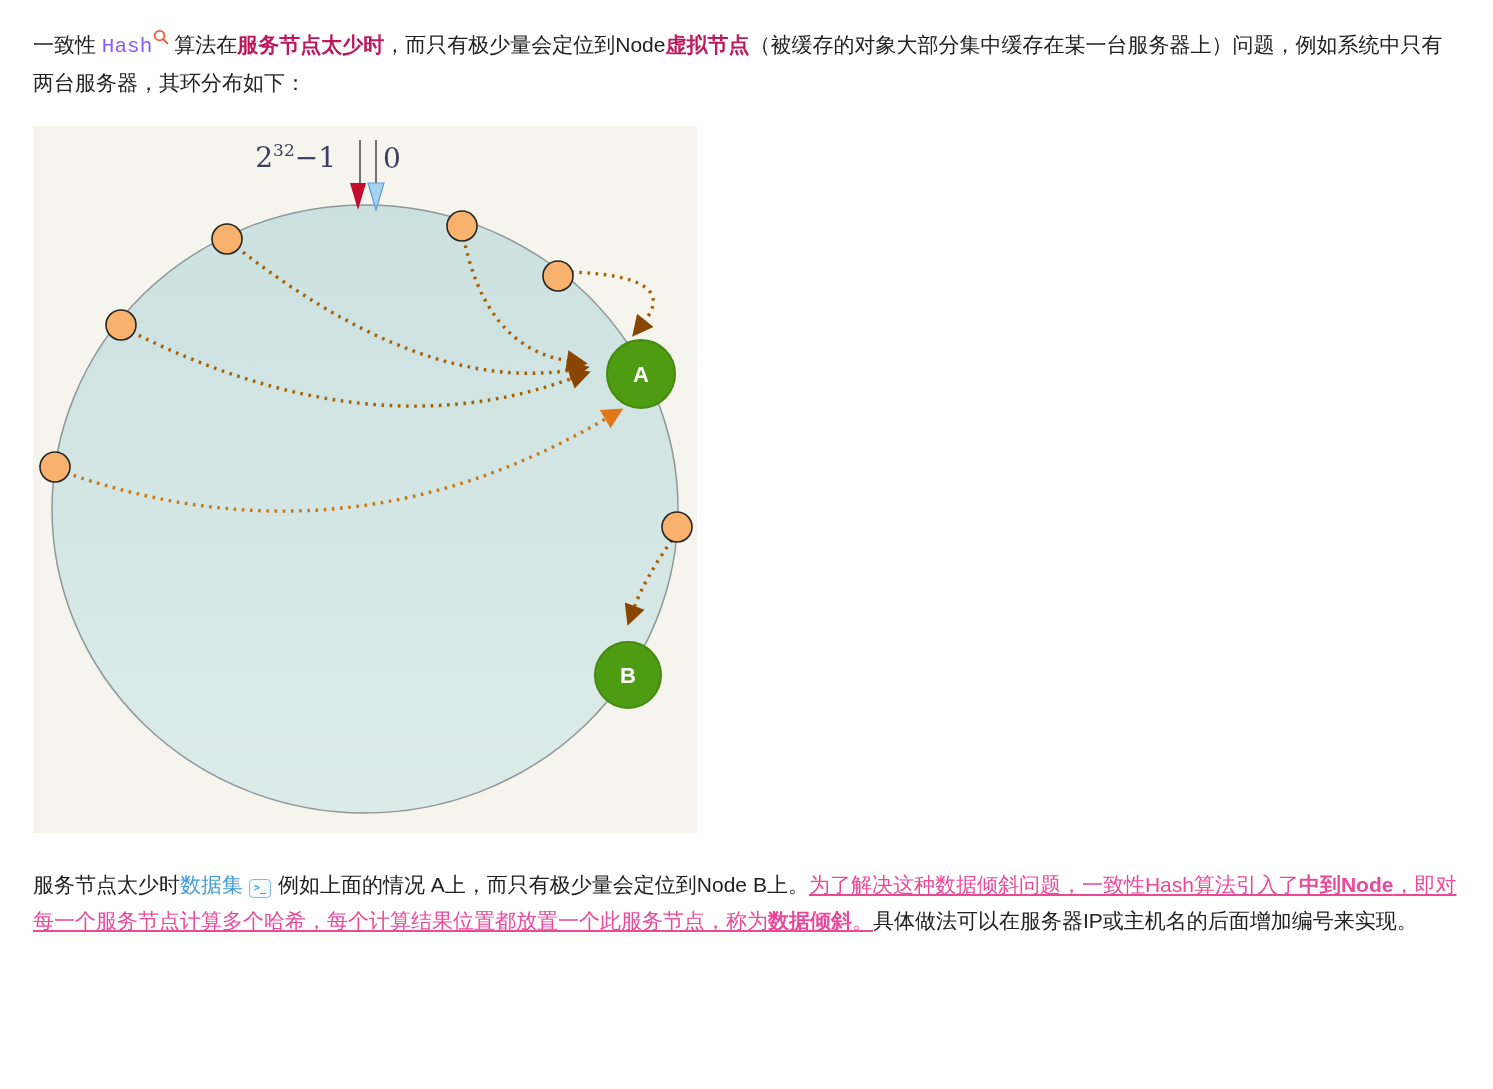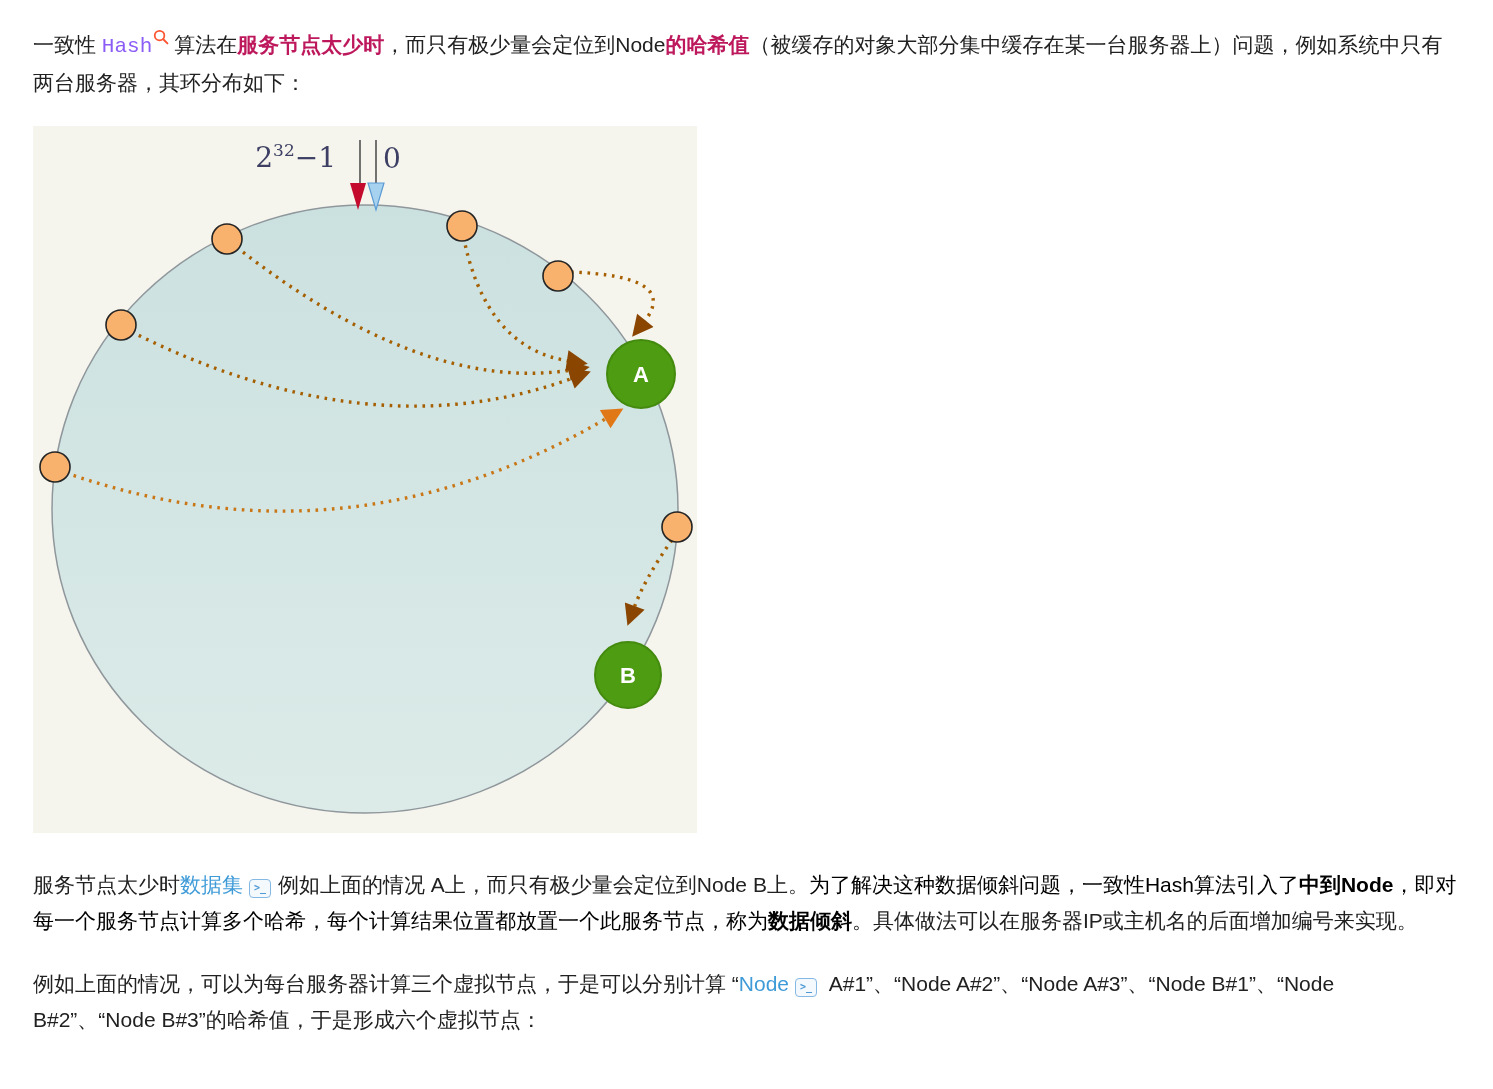--- a/index.html
+++ b/index.html
@@ -8,21 +8,21 @@
     width:1493px; height:1089px; overflow:hidden;
     background:#ffffff; color:#212121;
     font-family:"Liberation Sans","DejaVu Sans",sans-serif;
   }
   .content { padding:0 33px; }
   .para { font-size:21px; line-height:36px; margin:0; color:#212121; }
   .para.p1 { margin:27px 0 25px 0; }
   .para.p2 { margin:34px 0 0 0; }
   .para.p3 { margin:27px 0 0 0; }
   .bold { font-weight:700; color:#be185d; }
-  .red  { color:#000000; }
+  .red  { color:#ec4899;text-decoration:underline; }
   .hash-link { color:#8b5cf6; text-decoration:none; cursor:pointer;font-family:Liberation Mono, monospace; }
   .blue-link { color:#3e9bd8; text-decoration:none; cursor:pointer; }
   .search-icon { vertical-align:7px; margin-left:1px; margin-right:5px; }
   .term-icon {
     display:inline-block; width:22px; height:19px;
     border:1.5px solid #85b8e2; border-radius:4px;
     color:#4f9ad4; background:#f4f9fe;
     font-family:"DejaVu Sans Mono",monospace; font-size:10px; font-weight:700;
     line-height:15px; text-align:center;
     vertical-align:1px; margin:0 7px 0 6px;
@@ -34,21 +34,21 @@
 </style>
 </head>
 <body>
 
 <div class="content">
 
   <p class="para p1">
     <span>一致性 </span><a class="hash-link"><span>Hash</span><svg class="search-icon" width="16" height="16" viewBox="0 0 20 20">
           <circle cx="8.2" cy="8.2" r="6" fill="none" stroke="#fc5531" stroke-width="2.2"></circle>
           <line x1="12.8" y1="12.8" x2="18" y2="18" stroke="#fc5531" stroke-width="2.4" stroke-linecap="round"></line>
-        </svg></a><span>算法在</span><span class="bold">服务节点太少时</span><span>，而只有极少量会定位到Node</span><span class="bold">的哈希值</span><span>（被缓存的对象大部分集中缓存在某一台服务器上）问题，例如系统中只有两台服务器，其环分布如下：</span>
+        </svg></a><span>算法在</span><span class="bold">服务节点太少时</span><span>，而只有极少量会定位到Node</span><span class="bold">虚拟节点</span><span>（被缓存的对象大部分集中缓存在某一台服务器上）问题，例如系统中只有两台服务器，其环分布如下：</span>
   </p>
 
   <div class="figure">
     <svg width="664" height="707" viewBox="0 0 664 707">
       <defs>
         <linearGradient id="ringGrad" x1="0" y1="0" x2="0" y2="1">
           <stop offset="0" stop-color="#cbe1e0"></stop>
           <stop offset="1" stop-color="#dcebe8"></stop>
         </linearGradient>
         <marker id="mBrown" viewBox="0 0 10 10" refX="1" refY="5" markerWidth="7.5" markerHeight="6.2" orient="auto">
@@ -96,17 +96,14 @@
         <text x="303" y="41" text-anchor="end" font-family="DejaVu Serif, Liberation Serif, serif" font-size="28" fill="#3c3f63"><tspan>2</tspan><tspan dy="-11" font-size="17">32</tspan><tspan dy="11">−1</tspan></text>
         <text x="350" y="42" text-anchor="start" font-family="DejaVu Serif, Liberation Serif, serif" font-size="28" fill="#3c3f63">0</text>
       </g>
     </svg>
   </div>
 
   <p class="para p2">
     <span>服务节点太少时</span><a class="blue-link"><span>数据集</span></a><span class="term-icon">&gt;_</span><span>例如上面的情况 A上，而只有极少量会定位到Node B上。</span><span class="red">为了解决这种数据倾斜问题，一致性Hash算法引入了</span><span class="red bold">中到Node</span><span class="red">，即对每一个服务节点计算多个哈希，每个计算结果位置都放置一个此服务节点，称为</span><span class="red bold">数据倾斜</span><span class="red">。</span><span>具体做法可以在服务器IP或主机名的后面增加编号来实现。</span>
   </p>
 
-  <p class="para p3">
-    <span>例如上面的情况，可以为每台服务器计算三个虚拟节点，于是可以分别计算 “</span><a class="blue-link"><span>Node</span></a><span class="term-icon">&gt;_</span><span> A#1”、“Node A#2”、“Node A#3”、“Node B#1”、“Node B#2”、“Node B#3”的哈希值，于是形成六个虚拟节点：</span>
-  </p>
 
 </div>
 
 </body></html>

